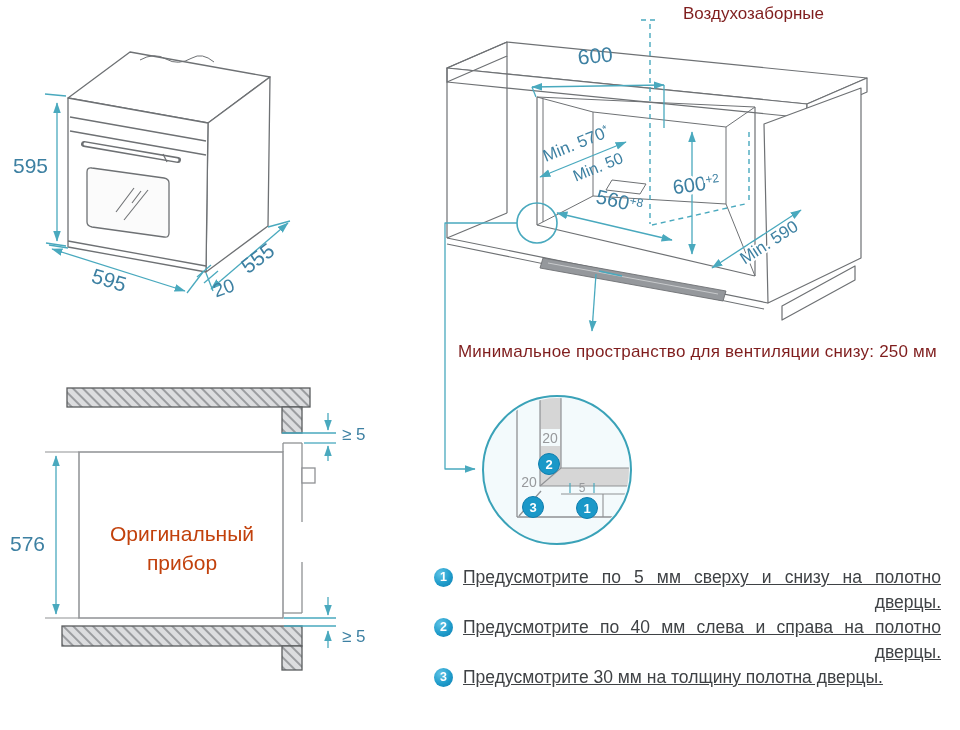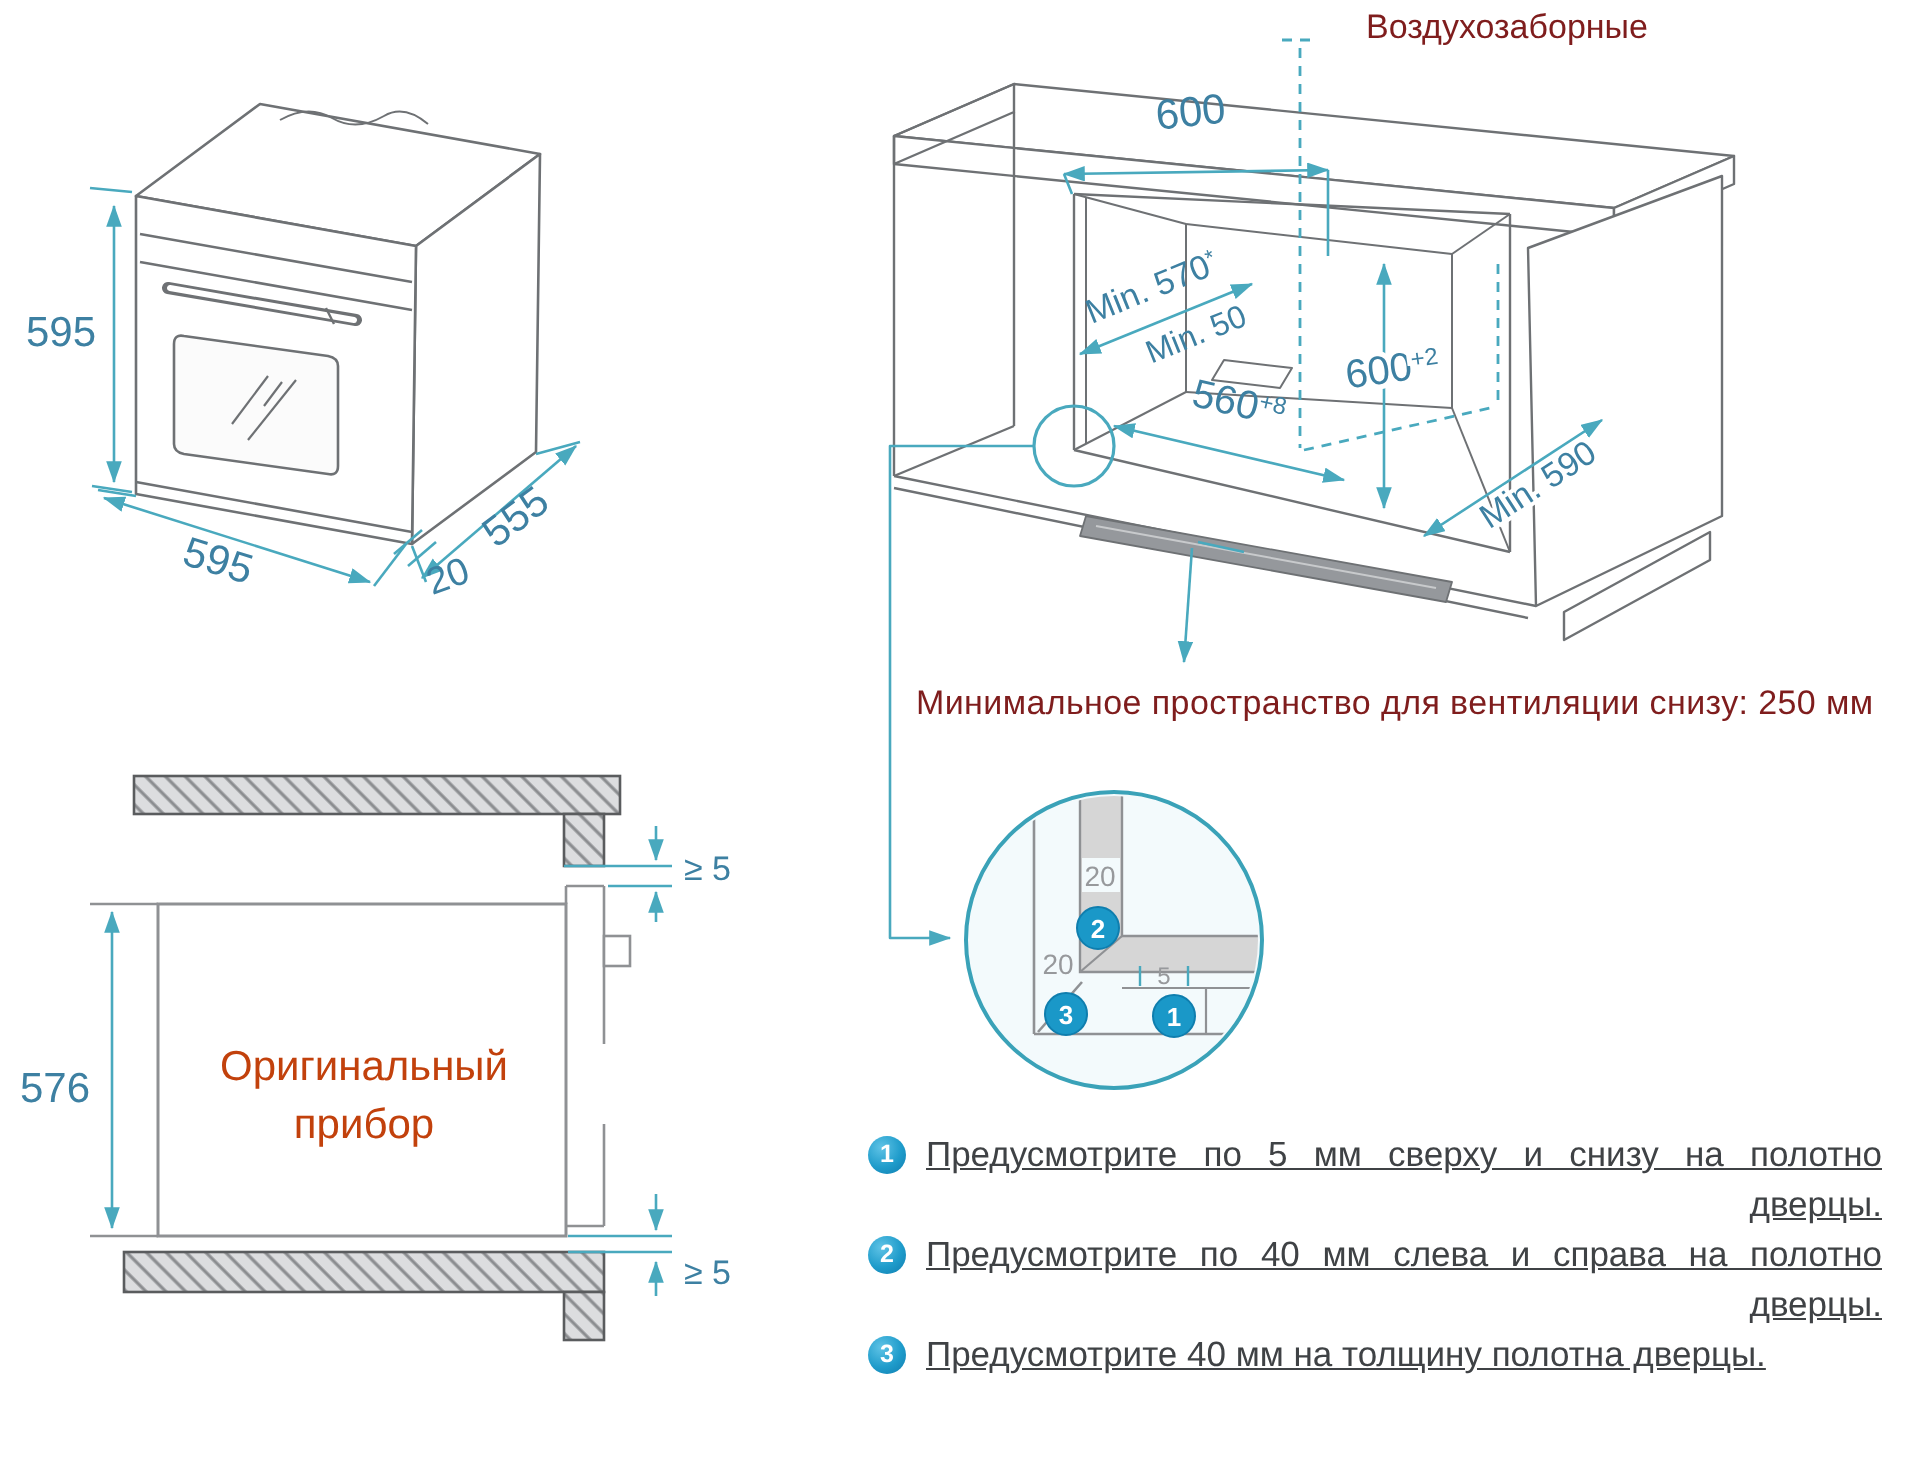--- a/index.html
+++ b/index.html
@@ -224,19 +224,19 @@
   <div class="note-item">
     <span class="note-badge">2</span>
     <span class="note-text">
       <span class="jline">Предусмотрите по 40 мм слева и справа на полотно</span>
       <span class="l2">дверцы.</span>
     </span>
   </div>
   <div class="note-item">
     <span class="note-badge">3</span>
     <span class="note-text">
-      <span class="pline">Предусмотрите 40 мм на толщину полотна дверцы.</span>
+      <span class="pline">Предусмотрите 30 мм на толщину полотна дверцы.</span>
 
     </span>
   </div>
 </div>
 
 </div>
 
 </body></html>

